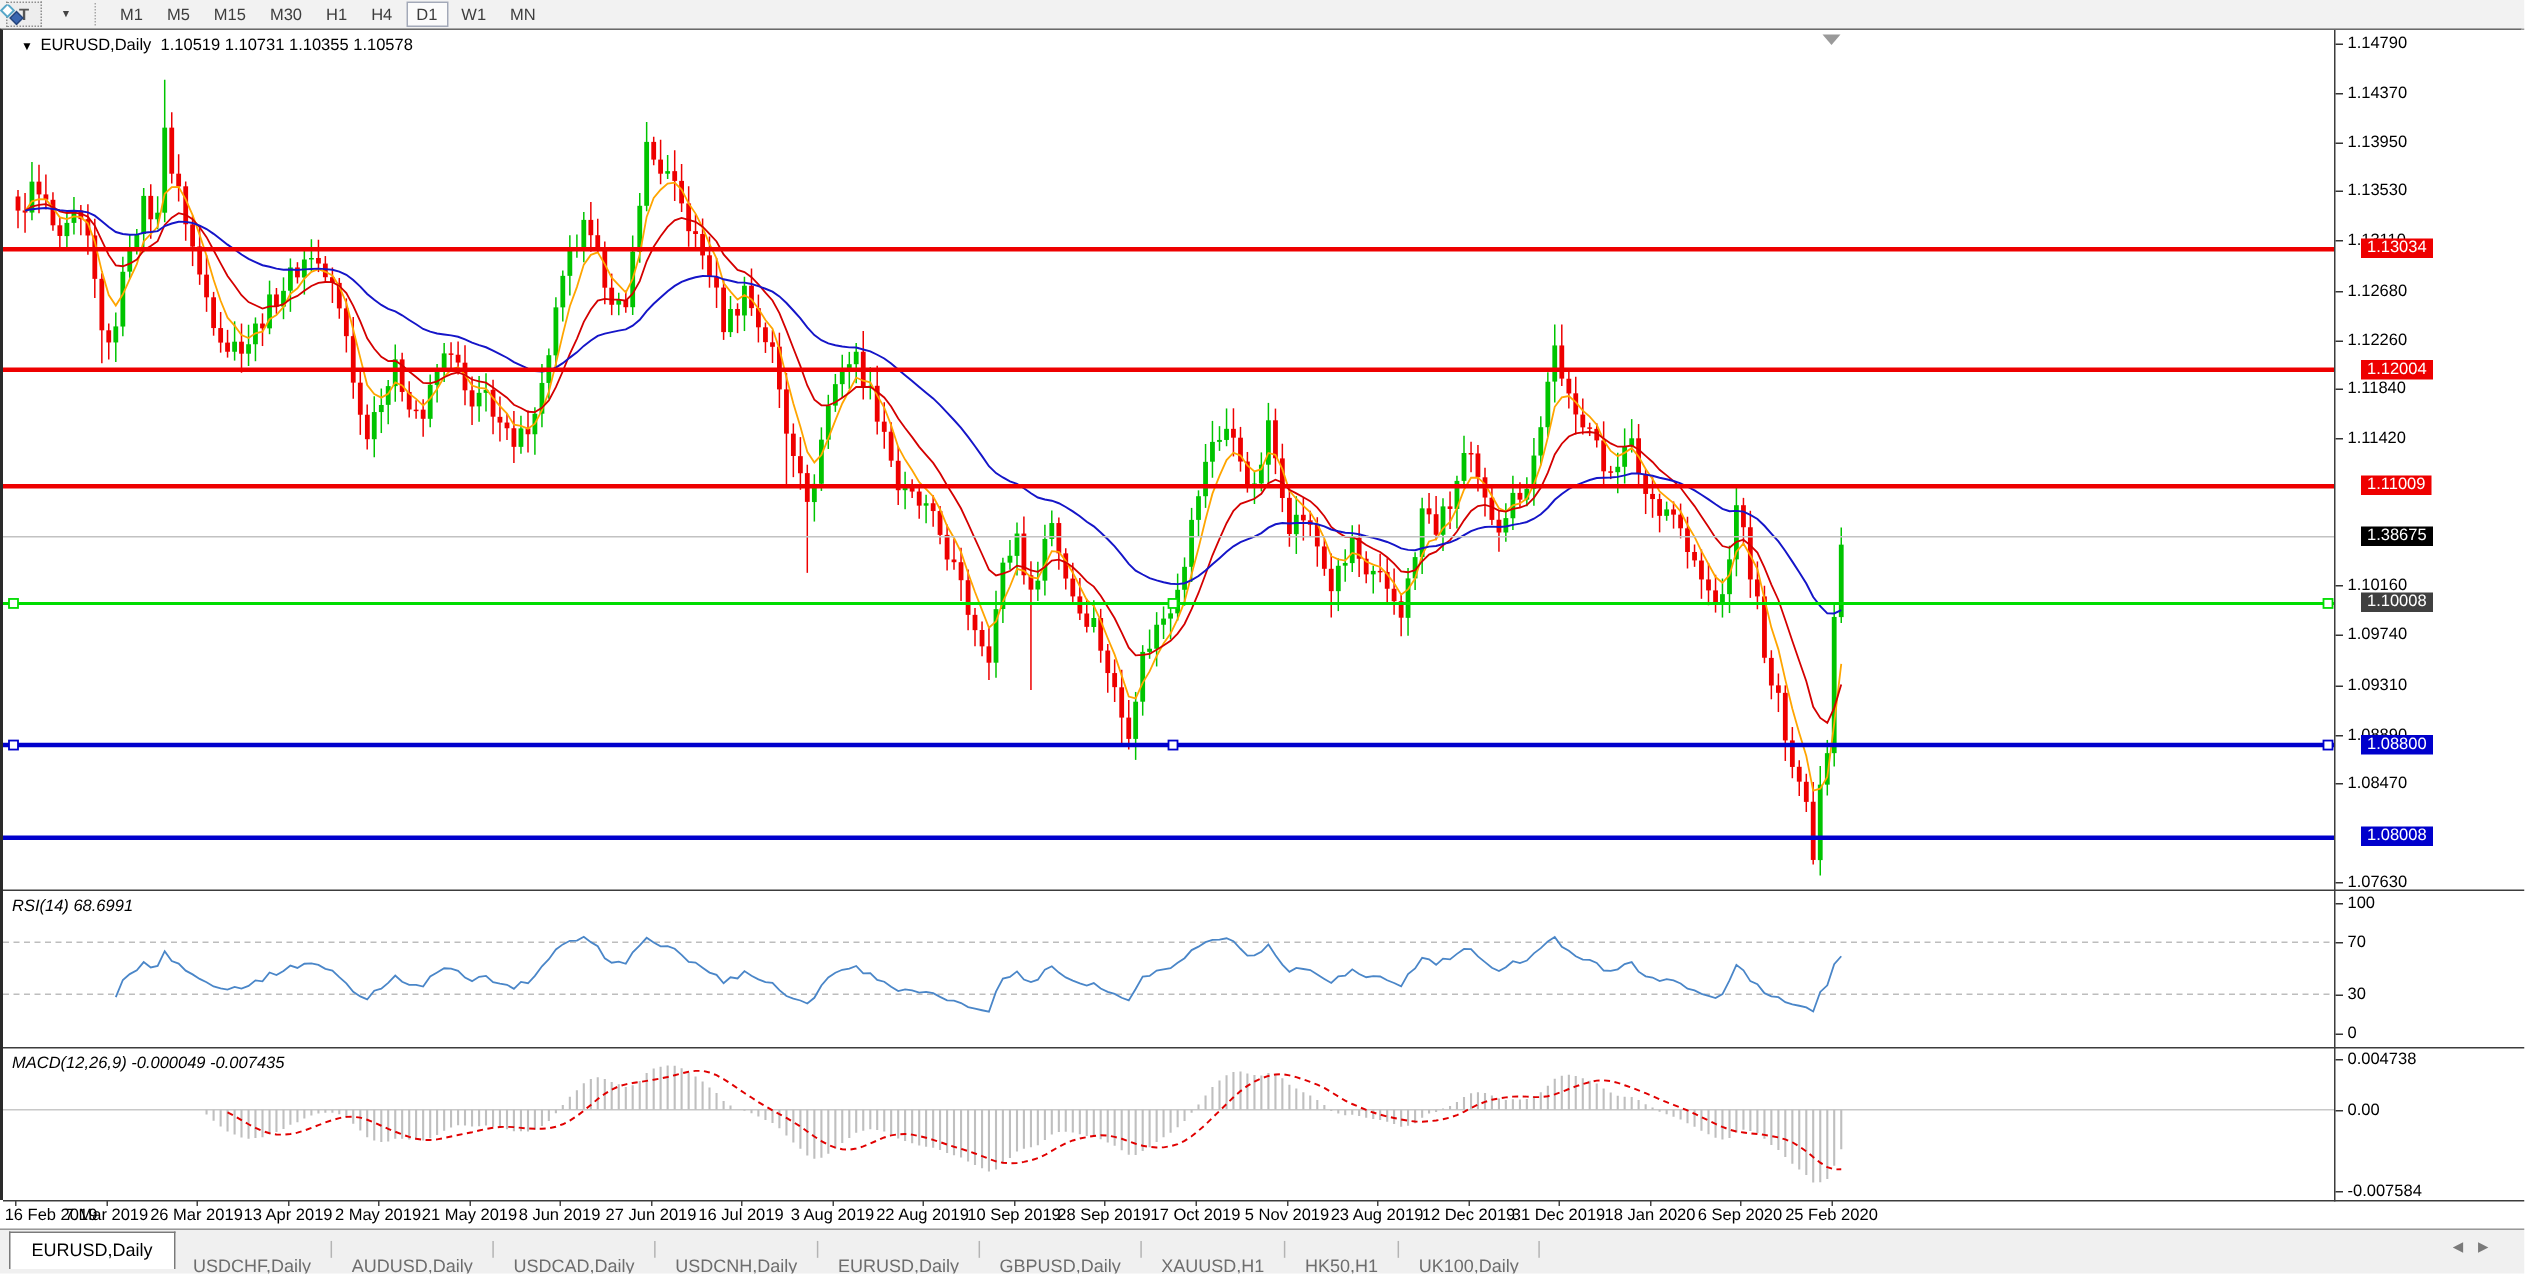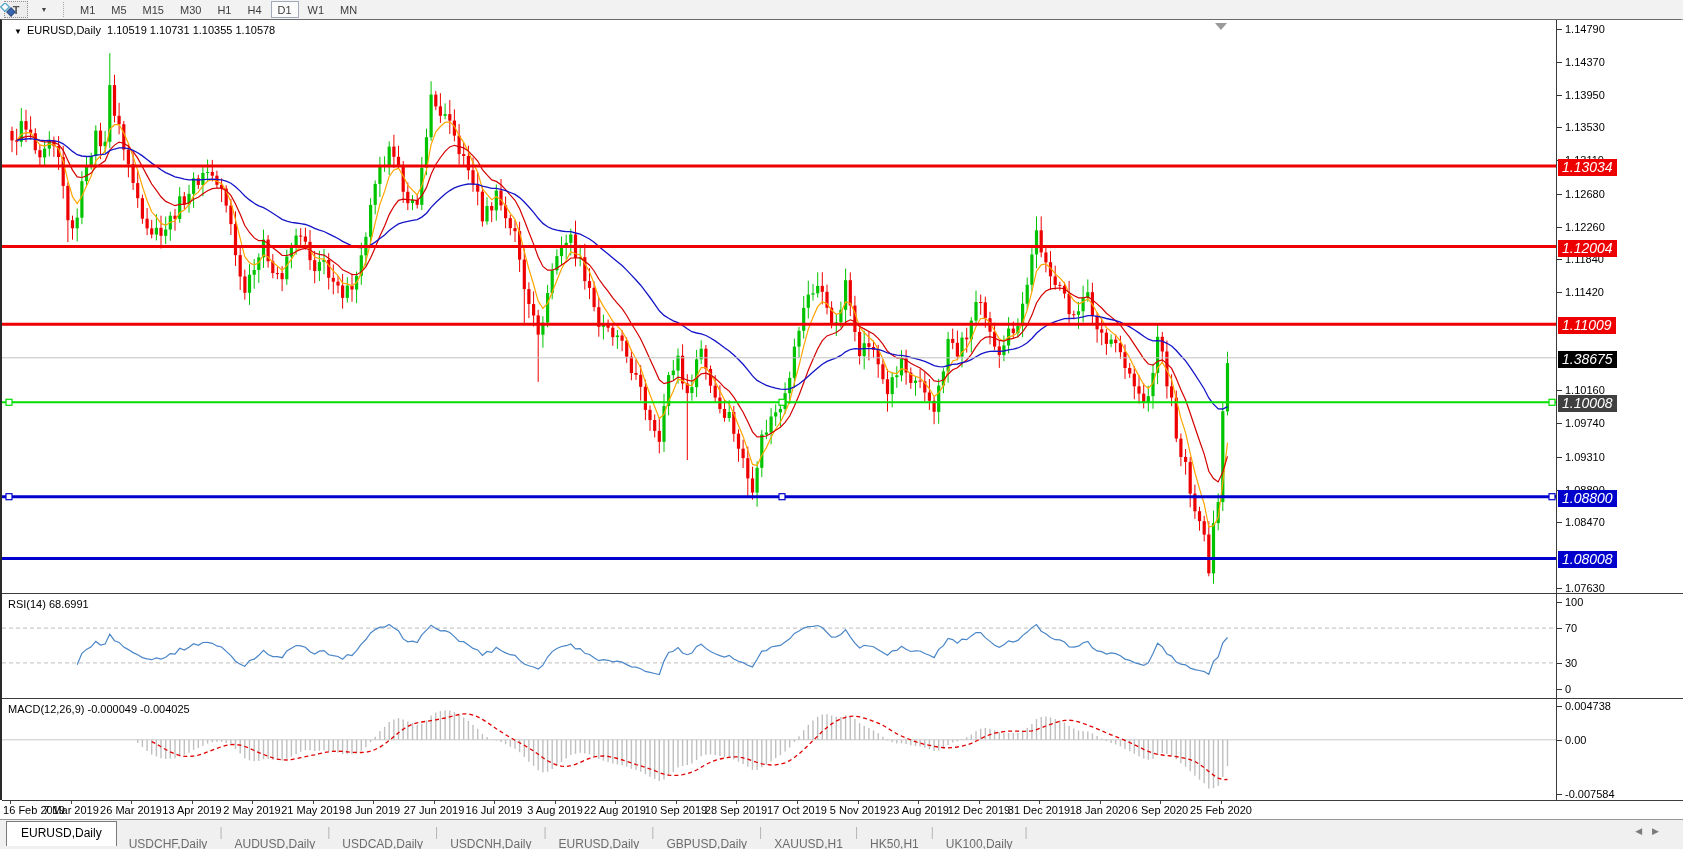--- a/index.html
+++ b/index.html
@@ -17,22 +17,22 @@
   .caret{font-size:7px;color:#444;margin-left:2px;}
   
   #chart-window{position:absolute;left:0;top:19px;width:1681px;height:781px;background:#fff;
                 border-left:2px solid #2a2a2a;border-top:1px solid #6a6a6a;box-sizing:border-box;}
   #chart-title{position:absolute;left:12px;top:4px;font-size:11px;color:#000;z-index:30;}
   #chart-title .tri{font-size:8px;margin-right:5px;}
   .panel-sep{position:absolute;left:0;width:1681px;height:0;border-top:1px solid #3c3c3c;z-index:25;}
   #axis-col{position:absolute;left:1554px;top:0;width:127px;height:781px;border-left:1px solid #3c3c3c;z-index:20;}
   .ptick{position:absolute;left:0;width:5px;height:0;border-top:1px solid #333;}
   .plabel{position:absolute;left:8px;font-size:11px;color:#000;white-space:nowrap;}
-  .hlabel{position:absolute;left:1px;font-size:14px;color:#fff;padding:0px 4px 1px 4px;white-space:nowrap;z-index:22;font-style:italic;}
-  .indlabel{position:absolute;font-size:11px;color:#000;z-index:26;}
+  .hlabel{position:absolute;left:17px;font-size:11px;color:#fff;padding:0px 4px 1px 4px;white-space:nowrap;z-index:22;}
+  .indlabel{position:absolute;font-size:11px;color:#000;z-index:26;font-style:italic;}
   svg{position:absolute;left:0;}
   
   #dates-row{position:absolute;left:0;top:800px;width:1683px;height:20px;background:#fff;padding-left:12px;}
   .dlabel{position:absolute;top:4px;font-size:11px;color:#000;white-space:nowrap;transform:translateX(-50%);}
   .dtick{position:absolute;top:0;width:1px;height:4px;background:#444;}
   
   #tab-bar{position:absolute;left:0;top:819px;width:1683px;height:30px;background:#f0f0f0;
            border-top:1px solid #989898;display:flex;align-items:flex-start;font-size:12px;}
   .tab{padding:3px 12px 4px 12px;color:#6d6d6d;margin-top:14px;white-space:nowrap;cursor:default;}
   .tab.active{background:#ffffff;border:1px solid #7a7a7a;border-bottom:none;color:#000;margin-top:1px;padding:4px 14px 6px 14px;margin-left:6px;}
@@ -853,21 +853,21 @@
       <line x1="1192.9" y1="40.8" x2="1192.9" y2="76.8" stroke="#bfbfbf" stroke-width="1.4"></line>
       <line x1="1197.5" y1="40.8" x2="1197.5" y2="80.7" stroke="#bfbfbf" stroke-width="1.4"></line>
       <line x1="1202.2" y1="40.8" x2="1202.2" y2="84.3" stroke="#bfbfbf" stroke-width="1.4"></line>
       <line x1="1206.8" y1="40.8" x2="1206.8" y2="89.4" stroke="#bfbfbf" stroke-width="1.4"></line>
       <line x1="1211.5" y1="40.8" x2="1211.5" y2="89.2" stroke="#bfbfbf" stroke-width="1.4"></line>
       <line x1="1216.2" y1="40.8" x2="1216.2" y2="87.0" stroke="#bfbfbf" stroke-width="1.4"></line>
       <line x1="1220.8" y1="40.8" x2="1220.8" y2="78.1" stroke="#bfbfbf" stroke-width="1.4"></line>
       <line x1="1225.5" y1="40.8" x2="1225.5" y2="67.1" stroke="#bfbfbf" stroke-width="1.4"></line>
       <polyline points="149.7,42.6 154.4,45.0 159.0,47.8 163.7,50.5 168.3,52.9 173.0,55.0 177.7,56.5 182.3,57.3 187.0,57.5 191.6,57.0 196.3,56.1 200.9,54.7 205.6,52.9 210.3,51.1 214.9,49.3 219.6,47.7 224.2,46.4 228.9,45.6 233.5,45.5 238.2,46.1 242.8,47.5 247.5,49.3 252.2,51.5 256.8,53.6 261.5,55.5 266.1,57.3 270.8,58.9 275.4,60.2 280.1,60.9 284.8,61.0 289.4,60.6 294.1,59.7 298.7,58.7 303.4,57.7 308.0,56.7 312.7,55.8 317.4,54.7 322.0,53.6 326.7,52.8 331.3,52.3 336.0,52.2 340.6,52.4 345.3,52.9 350.0,53.3 354.6,53.5 359.3,53.5 363.9,53.2 368.6,52.2 373.2,50.5 377.9,48.1 382.6,45.0 387.2,41.5 391.9,37.6 396.5,33.7 401.2,30.2 405.8,27.4 410.5,25.2 415.2,23.9 419.8,23.0 424.5,22.3 429.1,21.6 433.8,20.8 438.4,20.0 443.1,19.0 447.8,17.8 452.4,16.6 457.1,15.5 461.7,14.9 466.4,14.9 471.0,16.0 475.7,17.8 480.4,20.4 485.0,23.3 489.7,26.6 494.3,29.7 499.0,32.7 503.6,35.7 508.3,38.5 513.0,41.2 517.6,43.8 522.3,46.3 526.9,49.1 531.6,52.0 536.2,55.3 540.9,58.7 545.6,61.7 550.2,64.2 554.9,66.1 559.5,67.2 564.2,67.4 568.8,66.7 573.5,65.3 578.2,63.4 582.8,61.3 587.5,59.3 592.1,57.9 596.8,57.2 601.4,57.0 606.1,57.4 610.8,58.4 615.4,59.5 620.1,60.9 624.7,62.4 629.4,64.0 634.0,65.5 638.7,66.9 643.4,68.4 648.0,70.0 652.7,71.7 657.3,73.6 662.0,75.2 666.6,76.2 671.3,76.5 676.0,76.3 680.6,75.6 685.3,74.6 689.9,73.1 694.6,71.0 699.2,68.3 703.9,65.5 708.5,63.2 713.2,61.3 717.9,60.0 722.5,59.1 727.2,58.3 731.8,57.8 736.5,58.0 741.1,58.9 745.8,60.2 750.5,61.9 755.1,63.5 759.8,64.8 764.4,65.6 769.1,66.0 773.7,65.9 778.4,65.1 783.1,63.8 787.7,61.6 792.4,58.5 797.0,54.8 801.7,50.7 806.3,46.2 811.0,41.6 815.7,37.0 820.3,32.5 825.0,28.4 829.6,24.9 834.3,22.1 838.9,19.9 843.6,18.3 848.3,17.3 852.9,17.1 857.6,17.9 862.2,19.1 866.9,20.6 871.5,22.3 876.2,24.1 880.9,26.3 885.5,29.1 890.2,32.0 894.8,34.8 899.5,37.0 904.1,39.0 908.8,40.9 913.5,42.7 918.1,44.1 922.8,45.4 927.4,46.3 932.1,47.3 936.7,48.1 941.4,48.7 946.1,48.8 950.7,48.5 955.4,48.0 960.0,47.2 964.7,46.0 969.3,44.4 974.0,42.2 978.7,39.7 983.3,37.4 988.0,35.6 992.6,34.2 997.3,33.3 1001.9,32.6 1006.6,32.1 1011.3,32.0 1015.9,32.1 1020.6,32.4 1025.2,32.4 1029.9,31.8 1034.5,30.6 1039.2,28.9 1043.9,27.0 1048.5,25.3 1053.2,23.7 1057.8,22.4 1062.5,21.4 1067.1,21.2 1071.8,21.7 1076.5,22.9 1081.1,24.5 1085.8,26.1 1090.4,27.9 1095.1,29.8 1099.7,31.8 1104.4,33.9 1109.1,35.8 1113.7,37.6 1118.4,39.4 1123.0,41.3 1127.7,43.5 1132.3,45.8 1137.0,48.0 1141.7,50.3 1146.3,52.3 1151.0,54.1 1155.6,55.3 1160.3,56.0 1164.9,56.6 1169.6,57.0 1174.3,57.6 1178.9,58.4 1183.6,59.3 1188.2,60.6 1192.9,62.5 1197.5,65.3 1202.2,68.6 1206.8,72.4 1211.5,76.1 1216.2,79.1 1220.8,80.6 1225.5,80.5" fill="none" stroke="#e00000" stroke-width="1.3" stroke-dasharray="4,3"></polyline>
     </svg>
-  <div class="indlabel" style="left:6px;top:683px;">MACD(12,26,9) -0.000049 -0.004025</div>
+  <div class="indlabel" style="left:6px;top:683px;">MACD(12,26,9) -0.000049 -0.007435</div>
   <div class="panel-sep" style="top:780px;"></div>
 
   <div id="axis-col">
       <div class="ptick" style="top:9px"></div>
       <div class="plabel" style="top:3px">1.14790</div>
       <div class="ptick" style="top:42px"></div>
       <div class="plabel" style="top:36px">1.14370</div>
       <div class="ptick" style="top:75px"></div>
       <div class="plabel" style="top:69px">1.13950</div>
       <div class="ptick" style="top:107px"></div>

